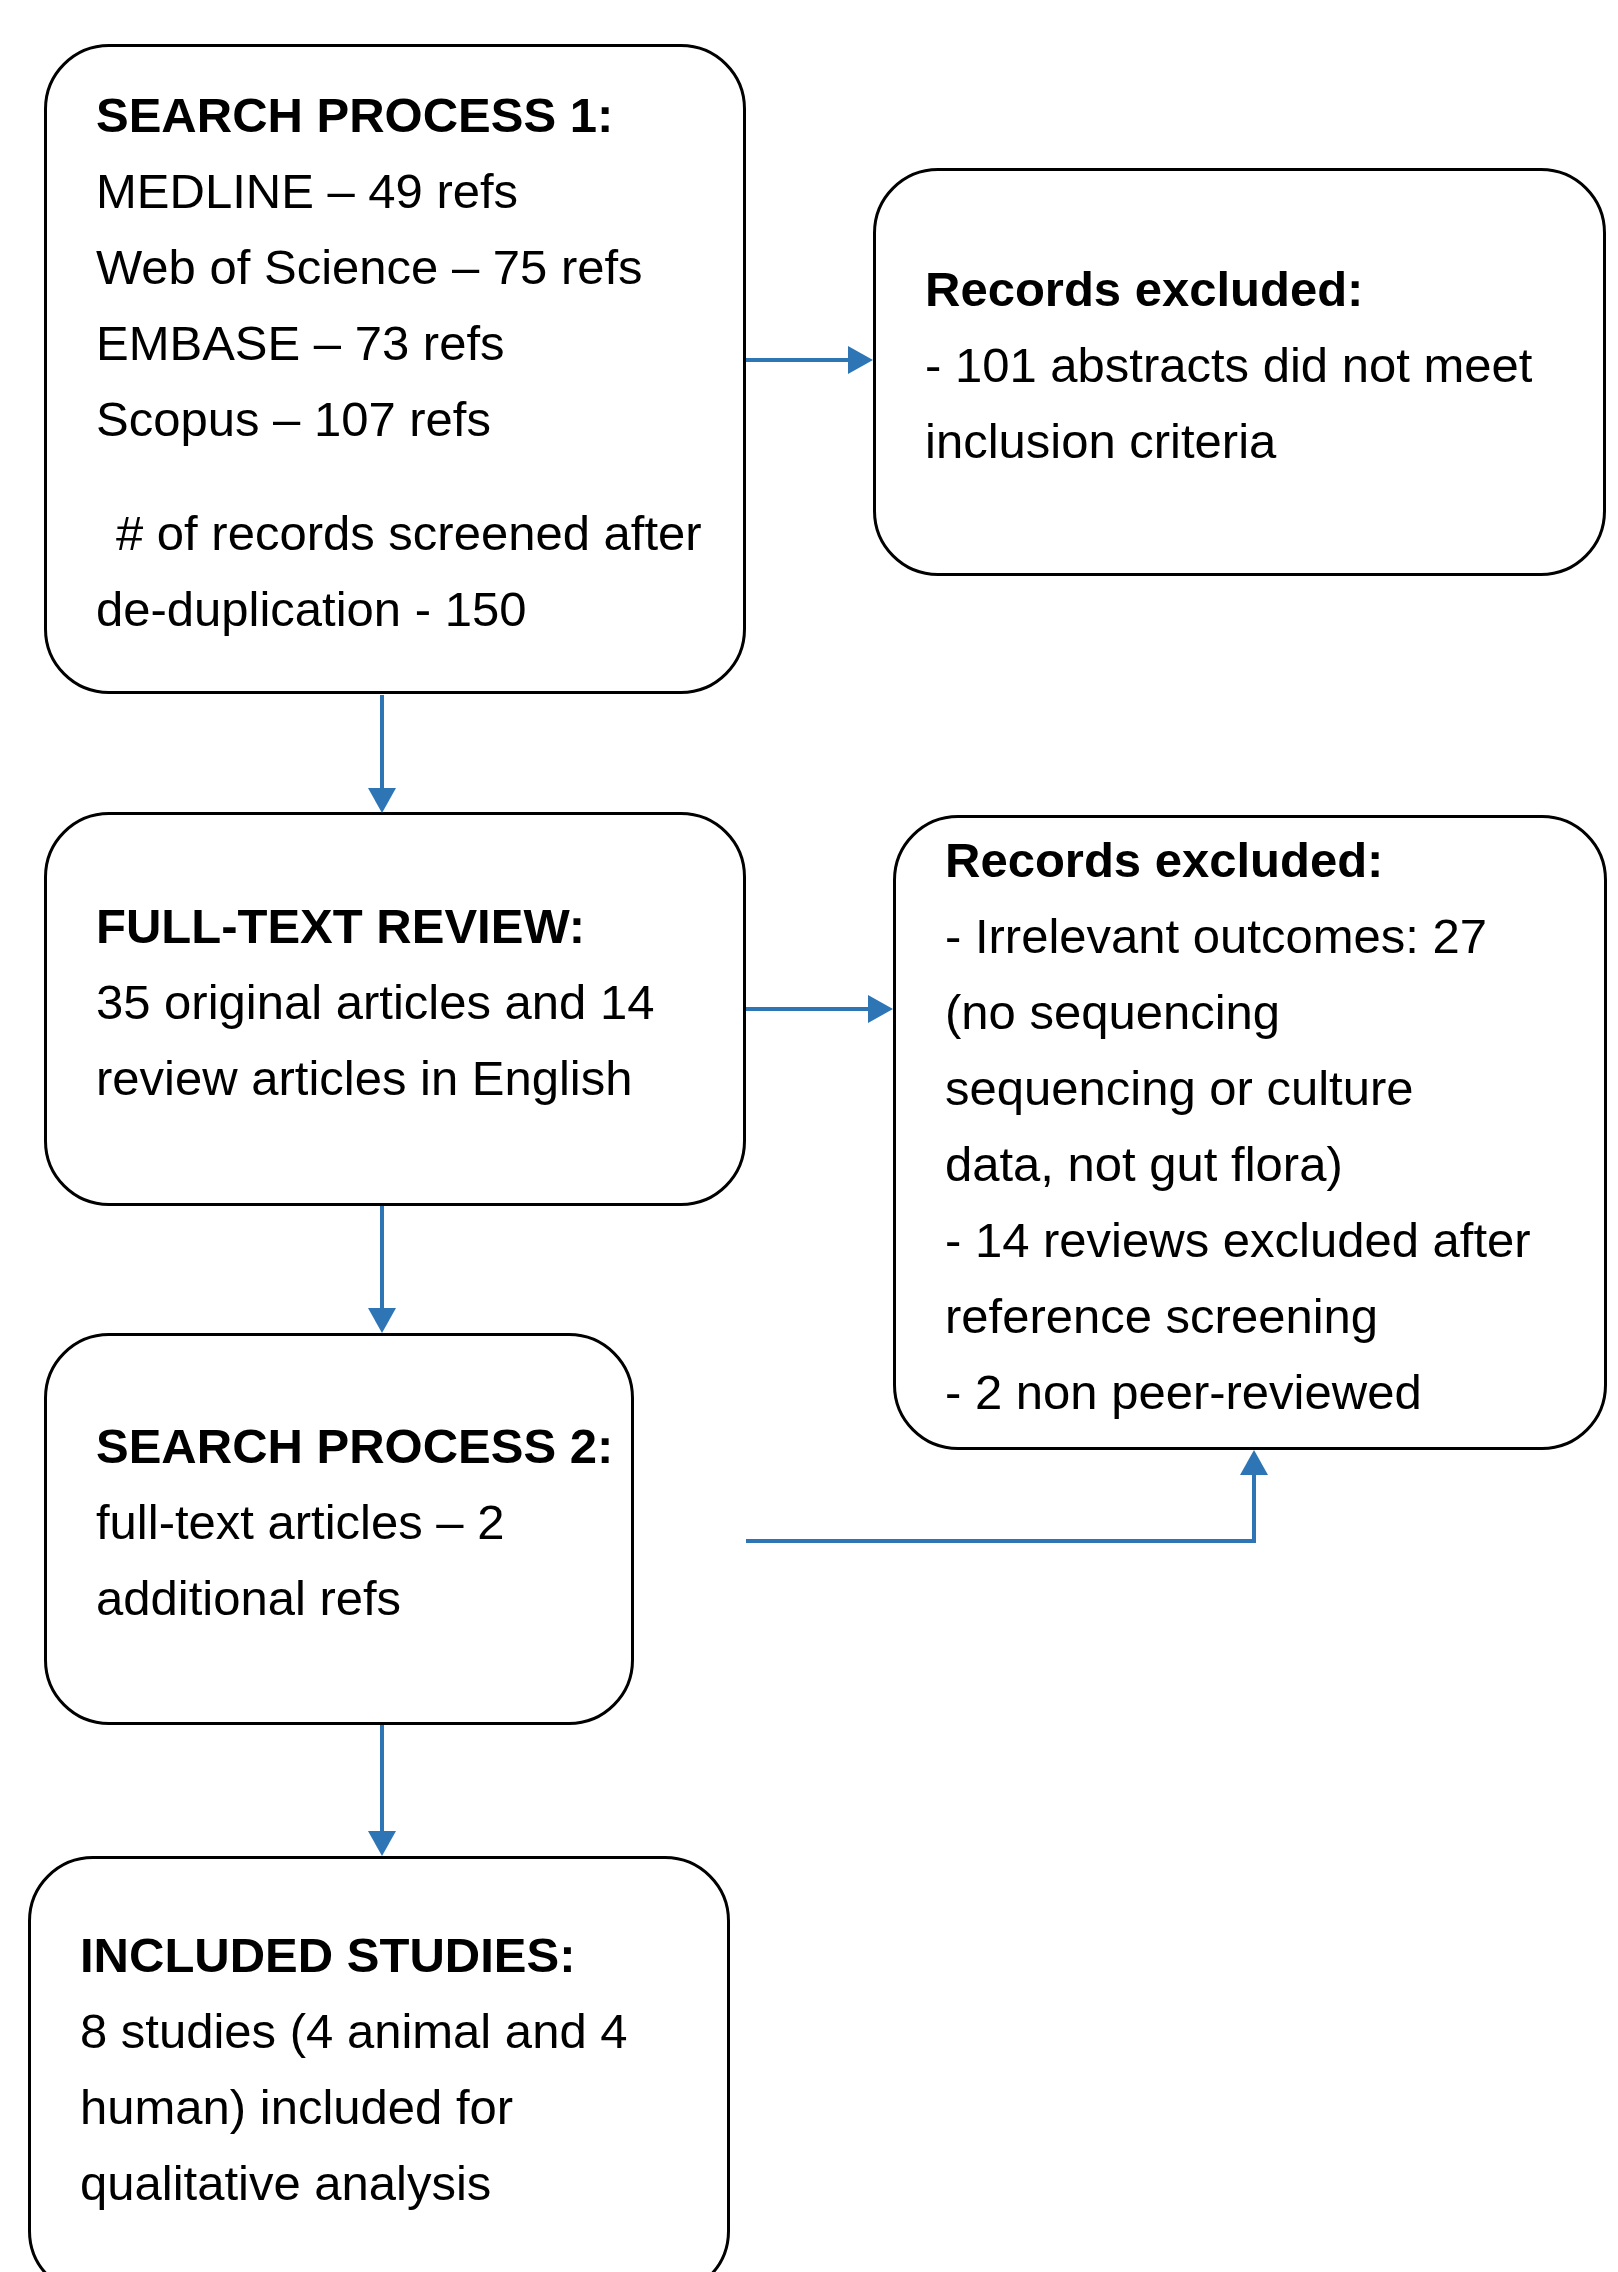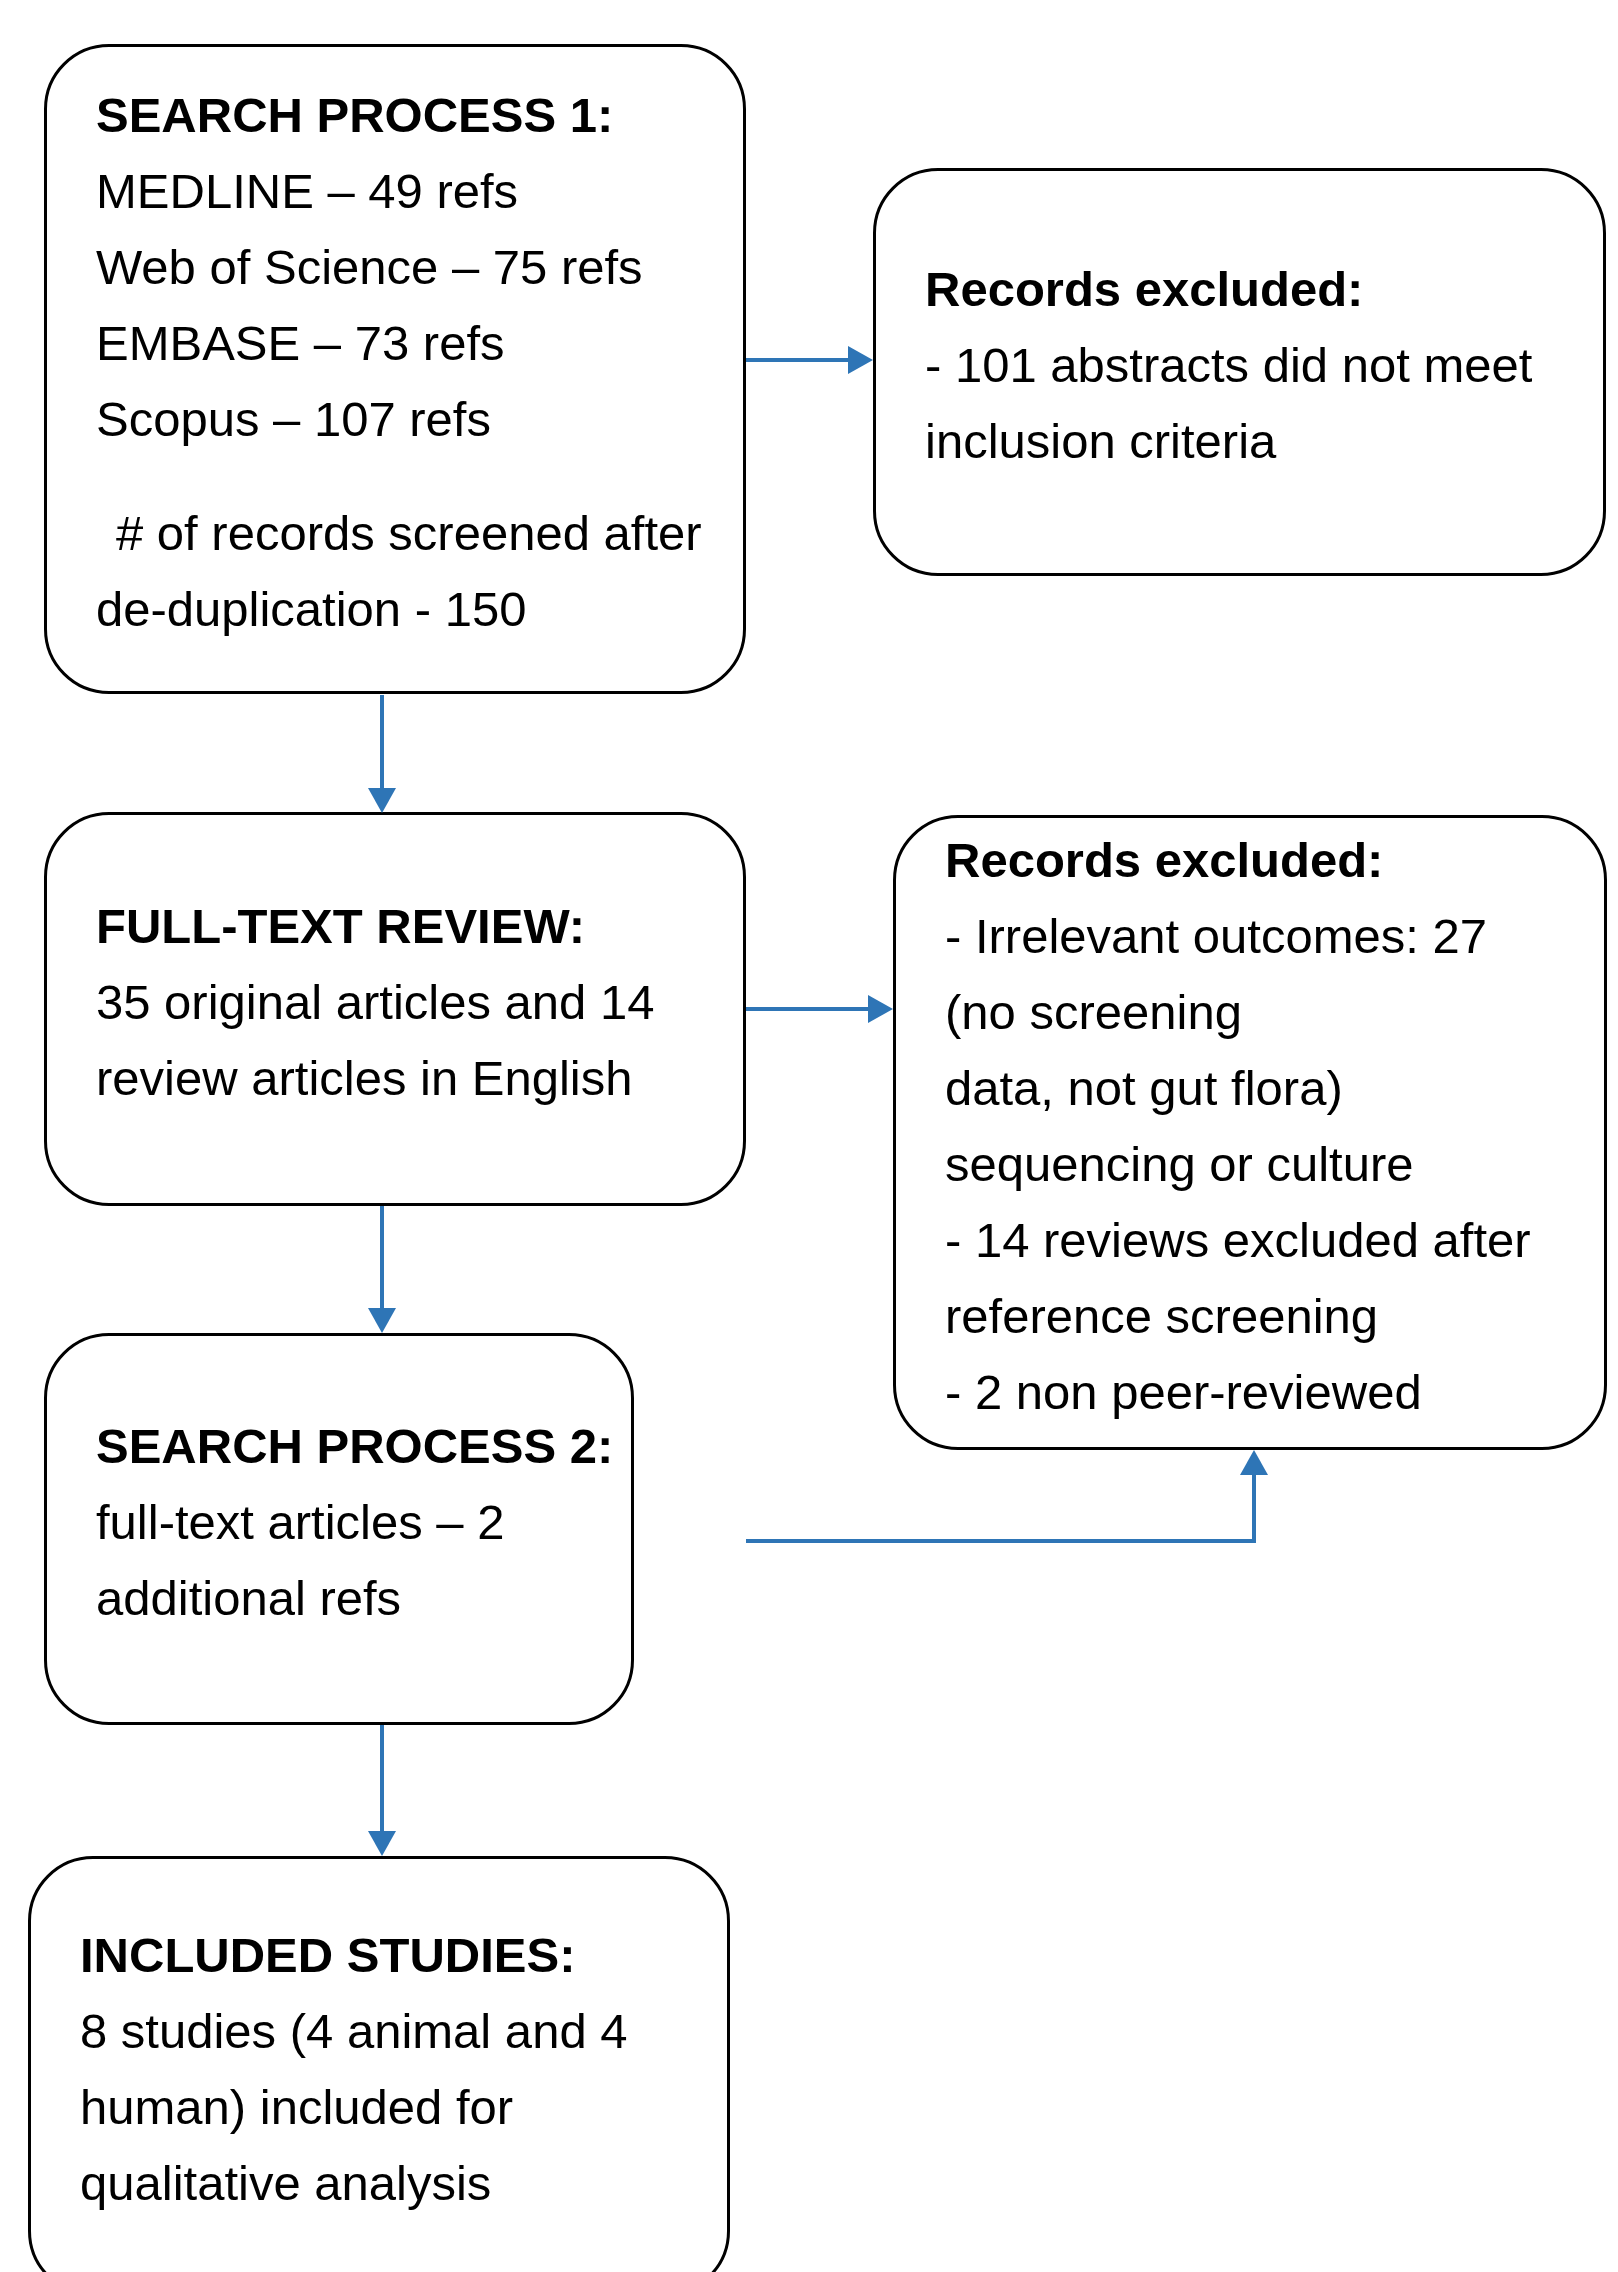--- a/index.html
+++ b/index.html
@@ -60,23 +60,23 @@
 
   <div class="box" style="left:44px; top:812px; width:702px; height:394px;justify-content:center;">
     <div class="line title">FULL-TEXT REVIEW:</div>
     <div class="line">35 original articles and 14</div>
     <div class="line">review articles in English</div>
   </div>
 
   <div class="box" style="left:893px; top:815px; width:714px; height:635px;">
     <div class="line title">Records excluded:</div>
     <div class="line">- Irrelevant outcomes: 27</div>
-    <div class="line">(no screening</div>
+    <div class="line">(no sequencing</div>
+    <div class="line">sequencing or culture</div>
     <div class="line">data, not gut flora)</div>
-    <div class="line">sequencing or culture</div>
     <div class="line">- 14 reviews excluded after</div>
     <div class="line">reference screening</div>
     <div class="line">- 2 non peer-reviewed</div>
   </div>
 
   <div class="box" style="left:44px; top:1333px; width:590px; height:392px;">
     <div class="line title">SEARCH PROCESS 2:</div>
     <div class="line">full-text articles – 2</div>
     <div class="line">additional refs</div>
   </div>

